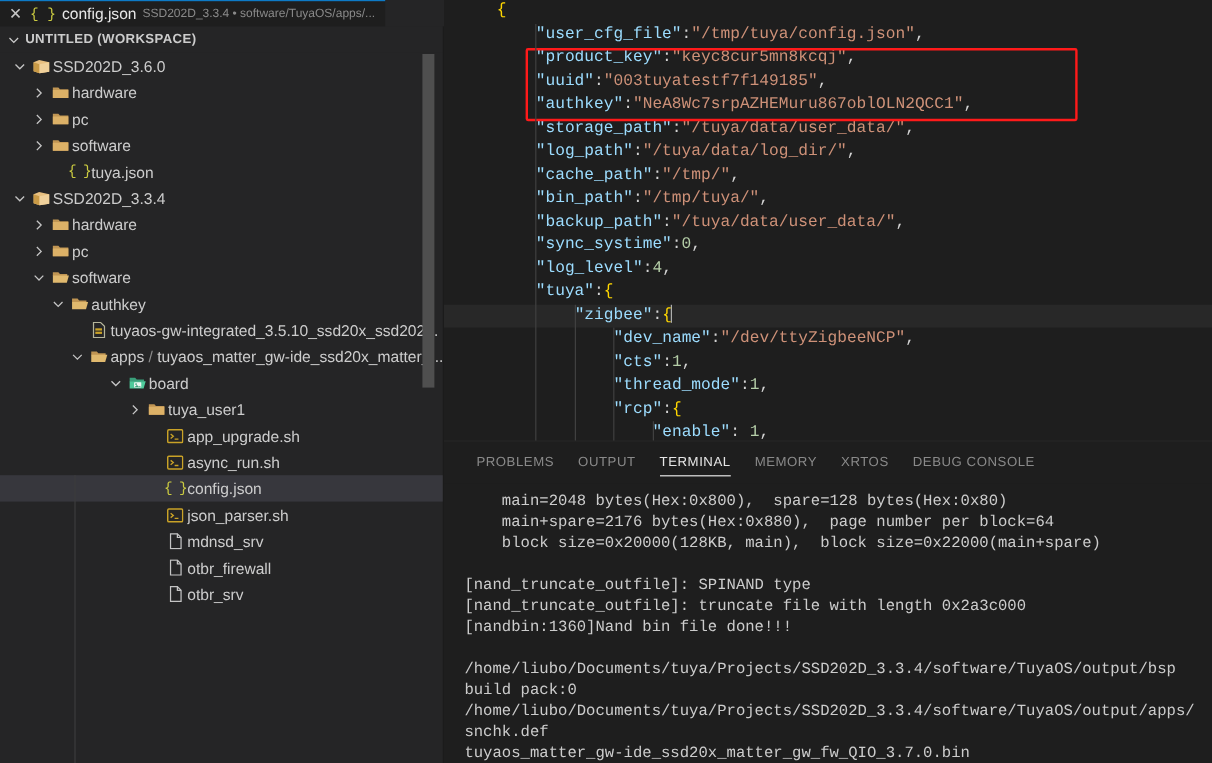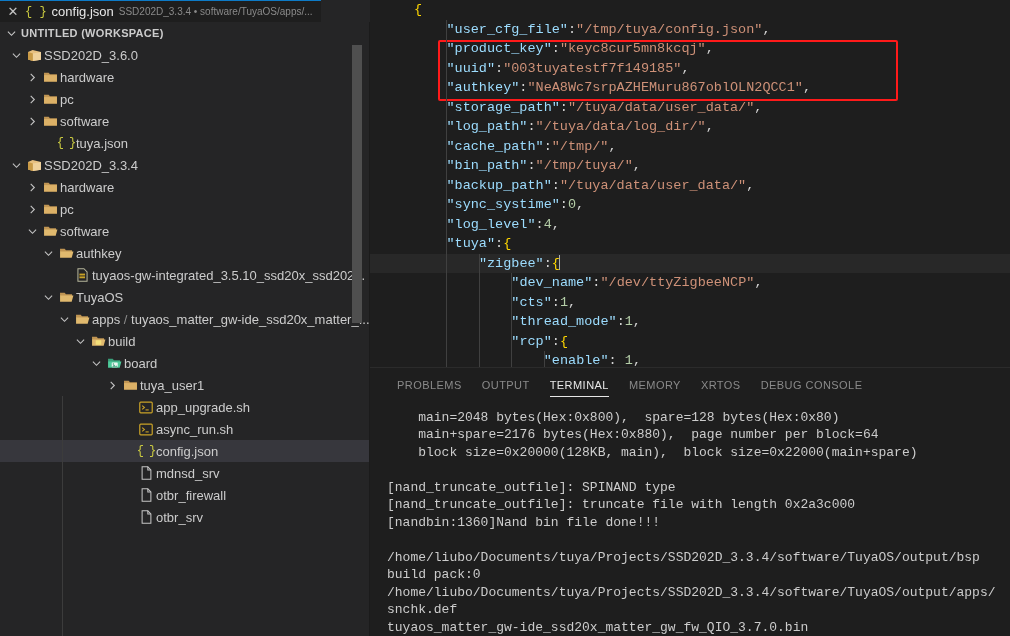--- a/index.html
+++ b/index.html
@@ -308,64 +308,33 @@
           <span class="ficon">
             <svg width="13" height="14" viewBox="0 0 13 15">
               <path d="M1.6 0.8 H8 L11.4 4.2 V14.2 H1.6 Z" fill="none" stroke="#b5b59a" stroke-width="1.1"></path>
               <rect x="3.2" y="6" width="6" height="2" fill="#c9a227"></rect>
               <rect x="3.2" y="9" width="6" height="2" fill="#c9a227"></rect>
             </svg>
           </span>
           <span class="lbl">tuyaos-gw-integrated_3.5.10_ssd20x_ssd202...</span>
         </div>
         <div class="row">
-          <span style="flex: 0 0 40px;"></span>
+          <span style="flex: 0 0 56px;"></span>
           <span class="twisty">
             <svg width="9" height="9" viewBox="0 0 10 10">
               <path d="M1 3 L5 7 L9 3" fill="none" stroke="#c5c5c5" stroke-width="1.2"></path>
             </svg>
           </span>
           <span class="ficon">
             <svg width="15" height="12" viewBox="0 0 16 13">
               <path d="M1 2 H6 L7.4 3.6 H14 V5.4 H1 Z" fill="#c09553"></path>
               <path d="M1 5 H15.5 L13.6 11.6 H1 Z" fill="#e0b96e"></path>
             </svg>
           </span>
-          <span class="lbl">TuyaOS</span>
-        </div>
-        <div class="row">
-          <span style="flex: 0 0 56px;"></span>
-          <span class="twisty">
-            <svg width="9" height="9" viewBox="0 0 10 10">
-              <path d="M1 3 L5 7 L9 3" fill="none" stroke="#c5c5c5" stroke-width="1.2"></path>
-            </svg>
-          </span>
-          <span class="ficon">
-            <svg width="15" height="12" viewBox="0 0 16 13">
-              <path d="M1 2 H6 L7.4 3.6 H14 V5.4 H1 Z" fill="#c09553"></path>
-              <path d="M1 5 H15.5 L13.6 11.6 H1 Z" fill="#e0b96e"></path>
-            </svg>
-          </span>
           <span class="lbl">apps<span class="dim"> / </span>tuyaos_matter_gw-ide_ssd20x_matter_...</span>
-        </div>
-        <div class="row">
-          <span style="flex: 0 0 72px;"></span>
-          <span class="twisty">
-            <svg width="9" height="9" viewBox="0 0 10 10">
-              <path d="M1 3 L5 7 L9 3" fill="none" stroke="#c5c5c5" stroke-width="1.2"></path>
-            </svg>
-          </span>
-          <span class="ficon">
-            <svg width="15" height="12" viewBox="0 0 16 13">
-              <path d="M1 2 H6 L7.4 3.6 H14 V5.4 H1 Z" fill="#c09553"></path>
-              <path d="M1 5 H15.5 L13.6 11.6 H1 Z" fill="#e0b96e"></path>
-              <rect x="5" y="5.6" width="6" height="5" rx="0.6" fill="#f4e07a"></rect>
-            </svg>
-          </span>
-          <span class="lbl">build</span>
         </div>
         <div class="row">
           <span style="flex: 0 0 88px;"></span>
           <span class="twisty">
             <svg width="9" height="9" viewBox="0 0 10 10">
               <path d="M1 3 L5 7 L9 3" fill="none" stroke="#c5c5c5" stroke-width="1.2"></path>
             </svg>
           </span>
           <span class="ficon">
             <svg width="15" height="12" viewBox="0 0 16 13">
@@ -417,20 +386,32 @@
           </span>
           <span class="lbl">async_run.sh</span>
         </div>
         <div class="row selected">
           <span style="flex: 0 0 120px;"></span>
           <span class="twisty"></span>
           <span class="ficon">
             <span style="color:#cbcb41;font-family:'Liberation Mono',monospace;font-size:12px;letter-spacing:-1px;">{&nbsp;}</span>
           </span>
           <span class="lbl">config.json</span>
+        </div>
+        <div class="row">
+          <span style="flex: 0 0 120px;"></span>
+          <span class="twisty"></span>
+          <span class="ficon">
+            <svg width="14" height="13" viewBox="0 0 15 14">
+              <rect x="0.8" y="1.3" width="13.4" height="11.4" rx="1" fill="none" stroke="#c9a227" stroke-width="1.3"></rect>
+              <path d="M3.4 5 L5.8 7 L3.4 9" fill="none" stroke="#c9a227" stroke-width="1.2"></path>
+              <path d="M7 9.6 H10.4" stroke="#c9a227" stroke-width="1.2"></path>
+            </svg>
+          </span>
+          <span class="lbl">json_parser.sh</span>
         </div>
         <div class="row">
           <span style="flex: 0 0 120px;"></span>
           <span class="twisty"></span>
           <span class="ficon">
             <svg width="13" height="14" viewBox="0 0 13 15">
               <path d="M1.8 0.9 H7.9 L11.2 4.2 V14.1 H1.8 Z" fill="none" stroke="#c5c5c5" stroke-width="1.1"></path>
               <path d="M7.9 0.9 V4.2 H11.2" fill="none" stroke="#c5c5c5" stroke-width="1.1"></path>
             </svg>
           </span>

